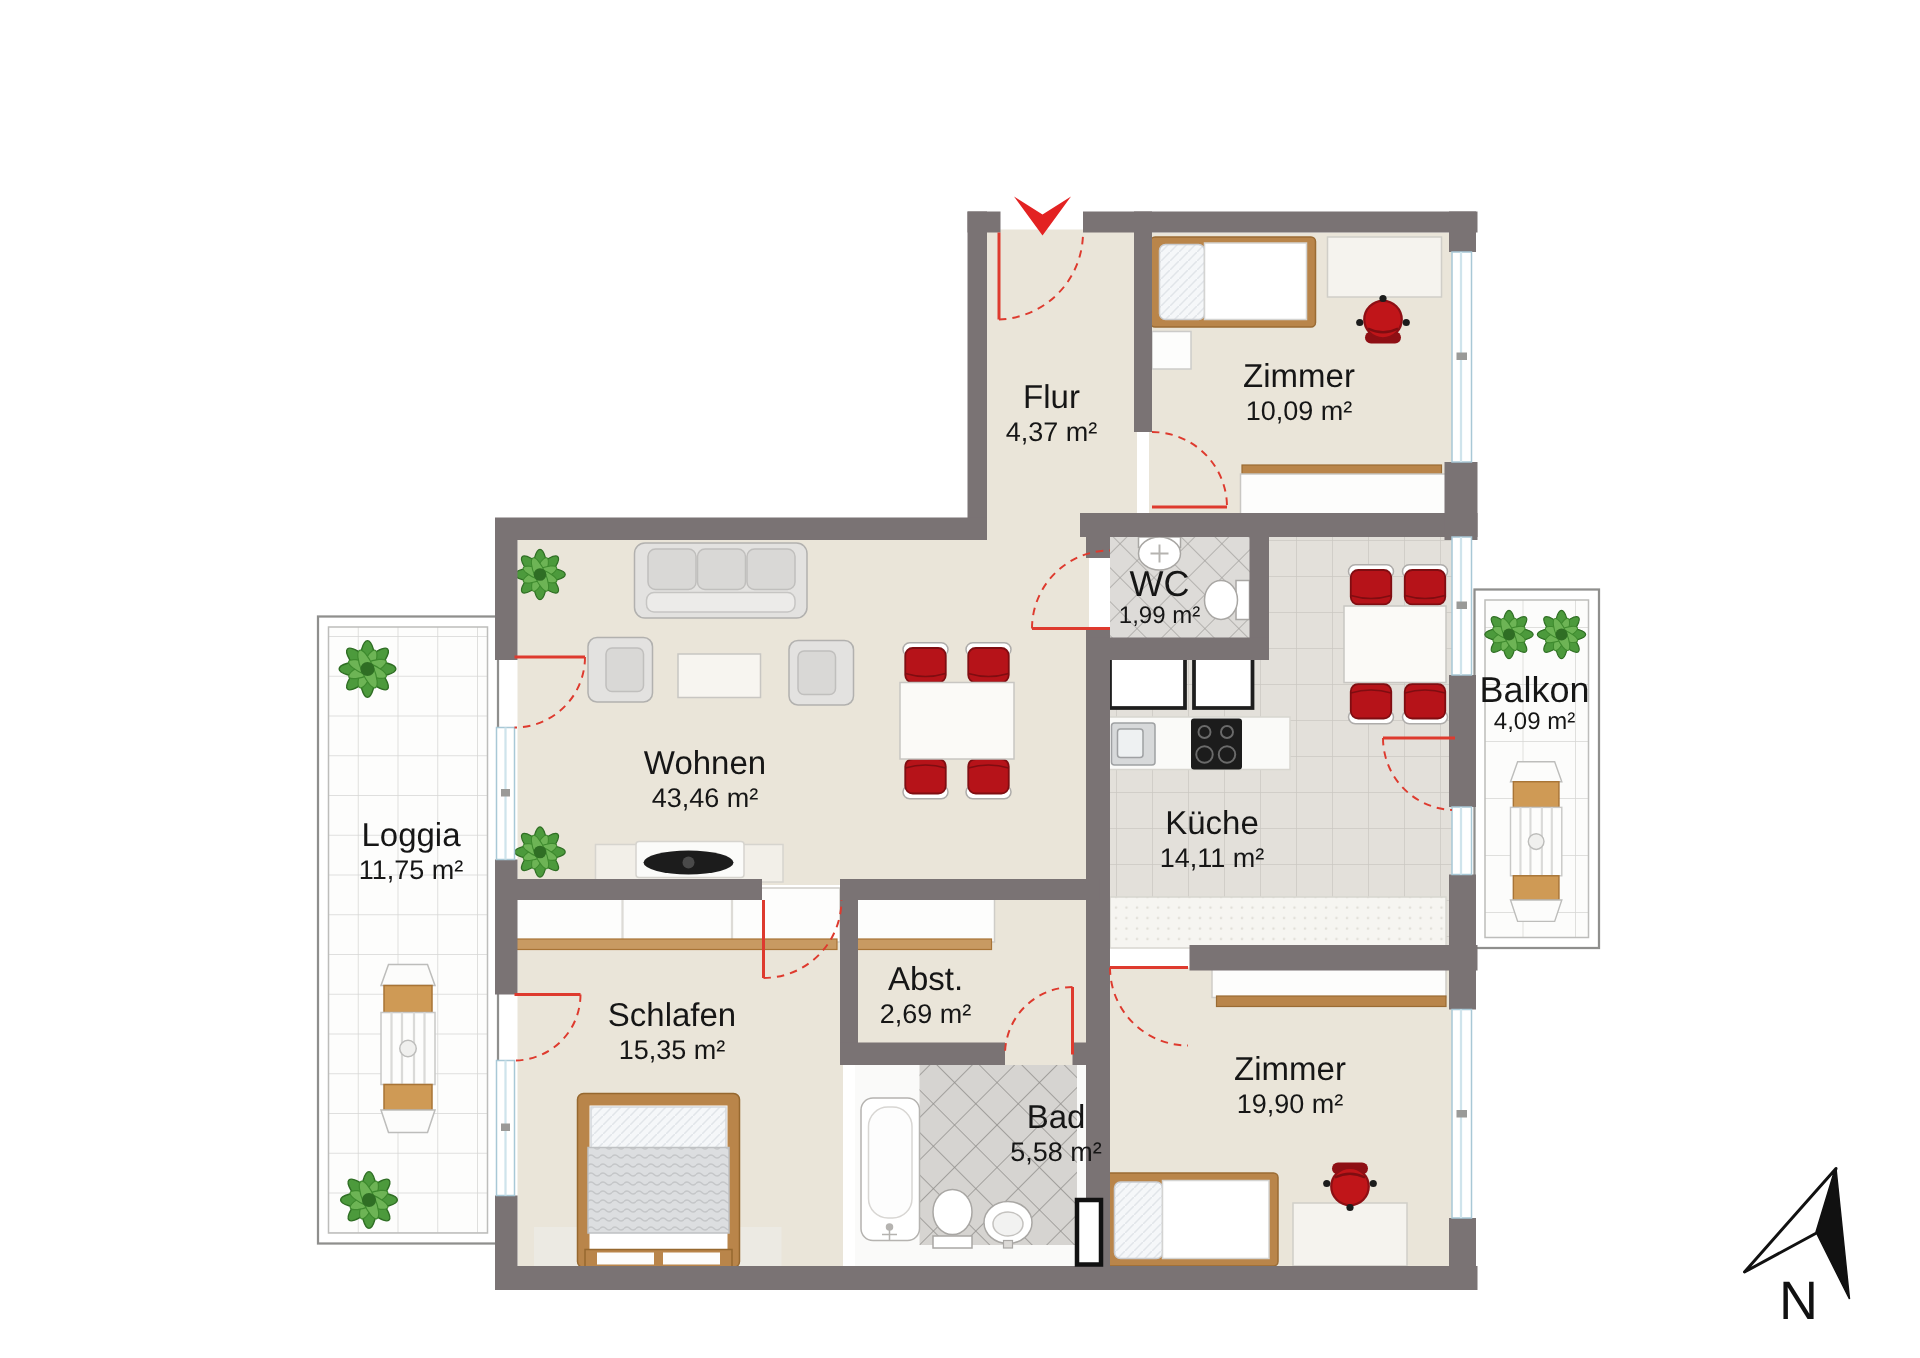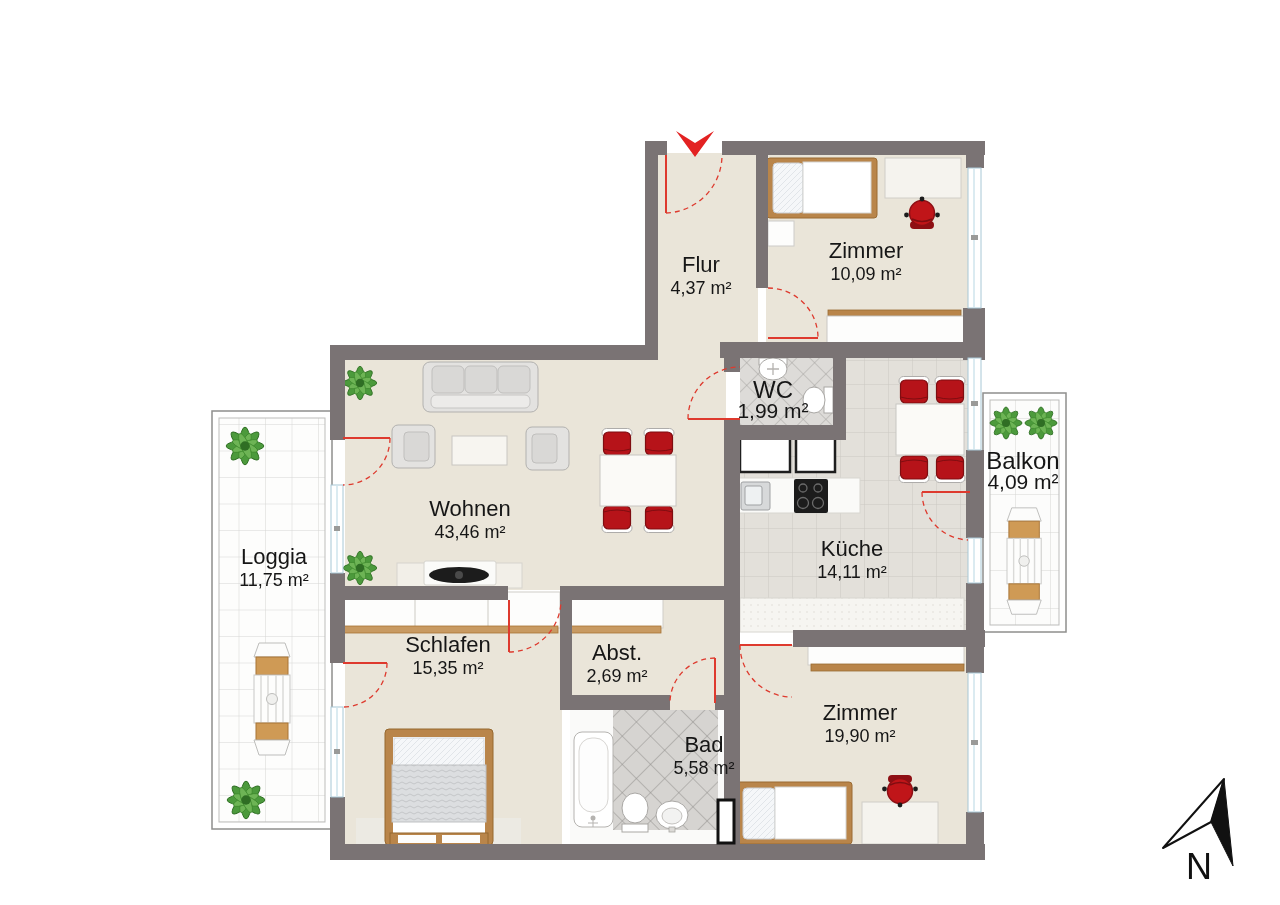--- a/index.html
+++ b/index.html
@@ -4,21 +4,21 @@
 <style>
   html,body{margin:0;padding:0;background:#fff;}
   .stage{position:relative;width:1280px;height:905px;background:#ffffff;
          font-family:"Liberation Sans", sans-serif;overflow:hidden;}
   .stage svg{position:absolute;left:0;top:0;z-index:1;}
   .lbl{position:absolute;transform:translateX(-50%);text-align:center;
        color:#161616;z-index:2;white-space:nowrap;}
   .lbl .nm{font-size:22px;line-height:25px;}
   .lbl .ar{font-size:18px;line-height:22px;}
   .lbl.small .nm{font-size:24px;line-height:22px;}
-  .lbl.small .ar{font-size:21px;line-height:19px;}
+  .lbl.small .ar{font-size:16px;line-height:19px;}
   .compass-n{position:absolute;left:1199px;top:846px;transform:translateX(-50%);
        font-size:36px;color:#111;z-index:2;}
 </style>
 </head>
 <body>
 
 <div class="stage">
 
 <svg width="1280" height="905" viewBox="0 0 1280 905">
   <defs>
@@ -375,37 +375,37 @@
   <div class="ar">4,37 m²</div>
 </div>
 <div class="lbl" style="left:866px;top:238px">
   <div class="nm">Zimmer</div>
   <div class="ar">10,09 m²</div>
 </div>
 <div class="lbl small" style="left:773px;top:379px">
   <div class="nm">WC</div>
   <div class="ar">1,99 m²</div>
 </div>
-<div class="lbl" style="left:852px;top:536px">
+<div class="lbl" style="left:808px;top:536px">
   <div class="nm">Küche</div>
   <div class="ar">14,11 m²</div>
 </div>
 <div class="lbl small" style="left:1023px;top:450px">
   <div class="nm">Balkon</div>
   <div class="ar">4,09 m²</div>
 </div>
 <div class="lbl" style="left:470px;top:496px">
   <div class="nm">Wohnen</div>
   <div class="ar">43,46 m²</div>
 </div>
 <div class="lbl" style="left:274px;top:544px">
   <div class="nm">Loggia</div>
   <div class="ar">11,75 m²</div>
 </div>
-<div class="lbl" style="left:448px;top:632px">
+<div class="lbl" style="left:448px;top:664px">
   <div class="nm">Schlafen</div>
   <div class="ar">15,35 m²</div>
 </div>
 <div class="lbl" style="left:617px;top:640px">
   <div class="nm">Abst.</div>
   <div class="ar">2,69 m²</div>
 </div>
 <div class="lbl" style="left:704px;top:732px">
   <div class="nm">Bad</div>
   <div class="ar">5,58 m²</div>

